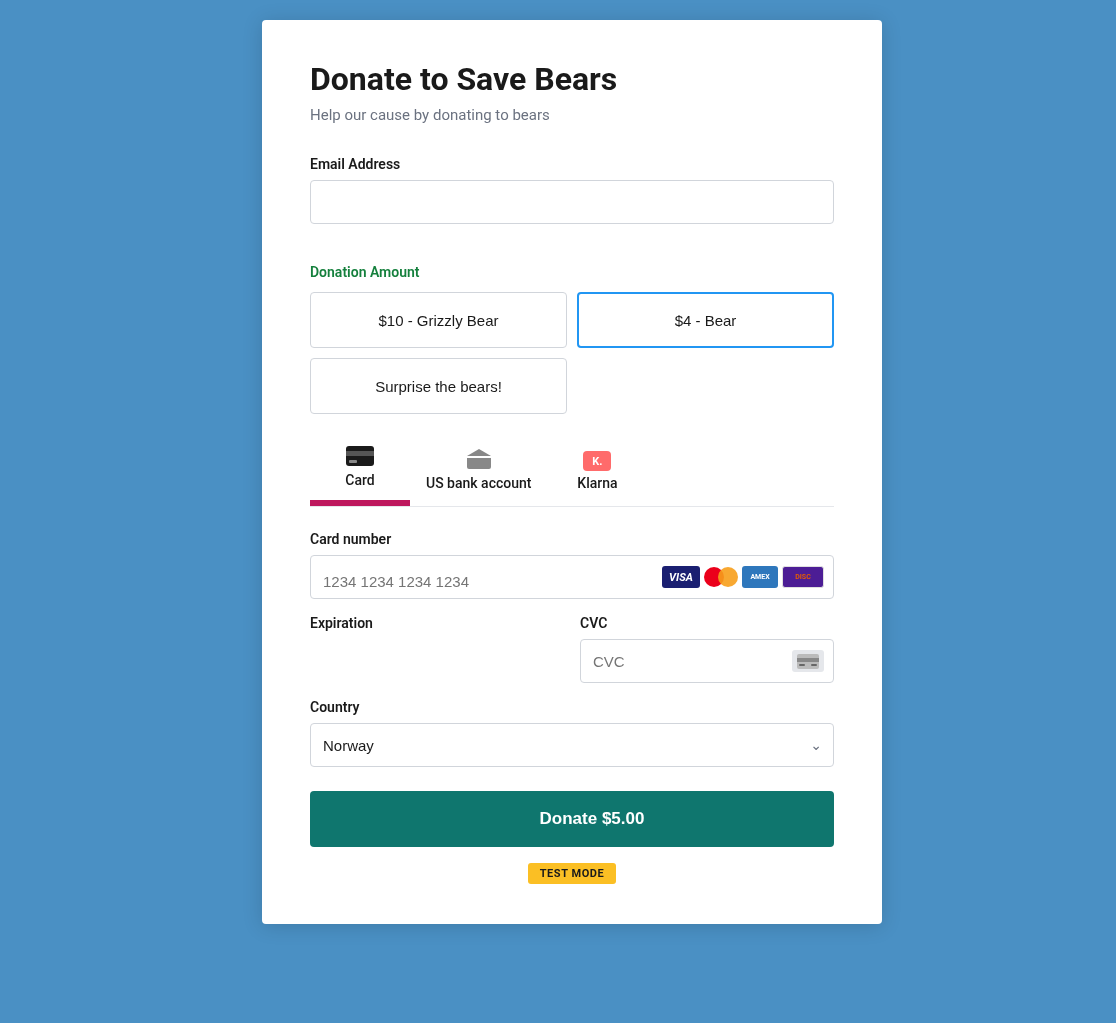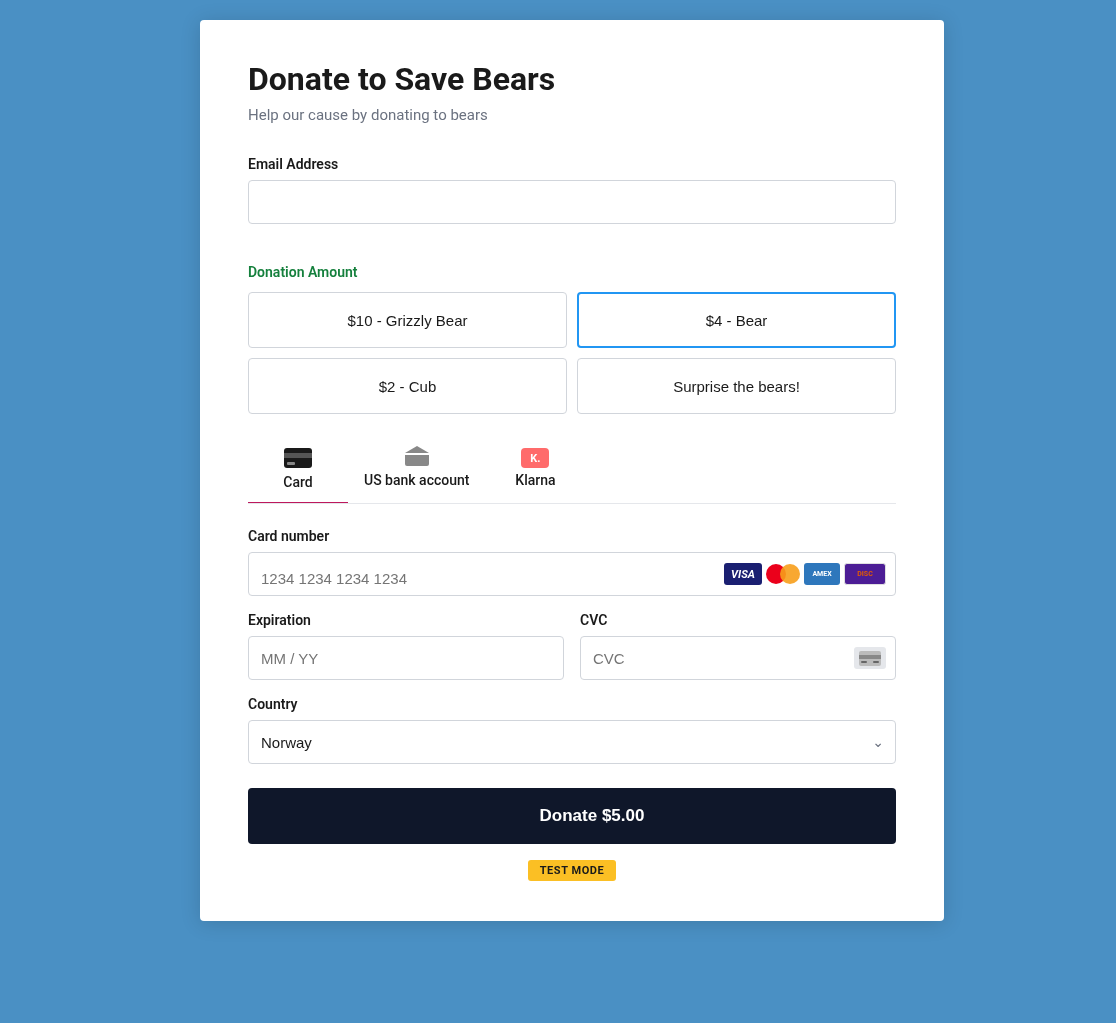--- a/index.html
+++ b/index.html
@@ -23,21 +23,21 @@
       width: 1116px;
       min-height: 1023px;
       background-color: #4a90c4;
       justify-content: center;
       align-items: flex-start;
       padding: 20px 0;
     }
 
     .card-container {
       background: #ffffff;
-      width: 744px;
+      width: 620px;
       border-radius: 4px;
       padding: 40px 48px 40px 48px;
       box-shadow: 0 2px 20px rgba(0,0,0,0.15);
       margin-left: 28px;
     }
 
     .page-title {
       font-size: 32px;
       font-weight: 700;
       color: #1a1a1a;
@@ -117,21 +117,21 @@
       flex-direction: column;
       align-items: center;
       padding: 8px 16px 12px 16px;
       cursor: pointer;
       position: relative;
       border-bottom: 3px solid transparent;
       min-width: 100px;
     }
 
     .payment-tab.active {
-      border-bottom: 1px solid #be185d;
+      border-bottom: 6px solid #be185d;
     }
 
     .payment-tab .tab-label {
       font-size: 14px;
       color: #1a1a1a;
       font-weight: 500;
     }
 
     .klarna-badge {
       background: #ff6b6b;
@@ -313,21 +313,21 @@
       top: 50%;
       transform: translateY(-50%);
       pointer-events: none;
       color: #6b7280;
       font-size: 14px;
     }
 
     .donate-btn {
       width: 100%;
       height: 56px;
-      background: #0f172a;
+      background: #0f766e;
       color: white;
       border: none;
       border-radius: 4px;
       font-size: 17px;
       font-weight: 700;
       cursor: pointer;
       margin-bottom: 16px;
       transition: background 0.15s;
       padding-left: 40px;
     }
@@ -367,21 +367,20 @@
     <div class="form-group">
       <label class="form-label">Email Address</label>
       <input type="email" class="email-input" style="">
     </div>
 
     <div class="donation-section">
       <div class="donation-label">Donation Amount</div>
       <div class="donation-grid">
         <button class="donation-btn">$10 - Grizzly Bear</button>
         <button class="donation-btn active">$4 - Bear</button>
-        <button class="donation-btn">$2 - Cub</button>
         <button class="donation-btn">Surprise the bears!</button>
       </div>
     </div>
 
     <div class="payment-tabs">
       <div class="payment-tab active">
         <svg class="icon-card-svg" viewBox="0 0 28 20" fill="none" xmlns="http://www.w3.org/2000/svg">
           <rect width="28" height="20" rx="3" fill="#1a1a1a"></rect>
           <rect y="5" width="28" height="5" fill="#555"></rect>
           <rect x="3" y="14" width="8" height="3" rx="1" fill="#888"></rect>
@@ -413,21 +412,20 @@
           </div>
           <div class="card-logo amex-logo">AMEX</div>
           <div class="card-logo discover-logo">DISC</div>
         </div>
       </div>
     </div>
 
     <div class="two-col">
       <div>
         <label class="form-label">Expiration</label>
-        <input type="text" class="form-input" placeholder="MM / YY" style="">
       </div>
       <div>
         <label class="form-label">CVC</label>
         <div class="cvc-wrapper">
           <input type="text" class="cvc-input" placeholder="CVC" style="">
           <div class="cvc-icon">
             <svg width="22" height="15" viewBox="0 0 22 15" fill="none" xmlns="http://www.w3.org/2000/svg">
               <rect width="22" height="15" rx="2" fill="#bbb"></rect>
               <rect y="4" width="22" height="4" fill="#888"></rect>
               <rect x="2" y="10" width="6" height="2" rx="1" fill="#666"></rect>

